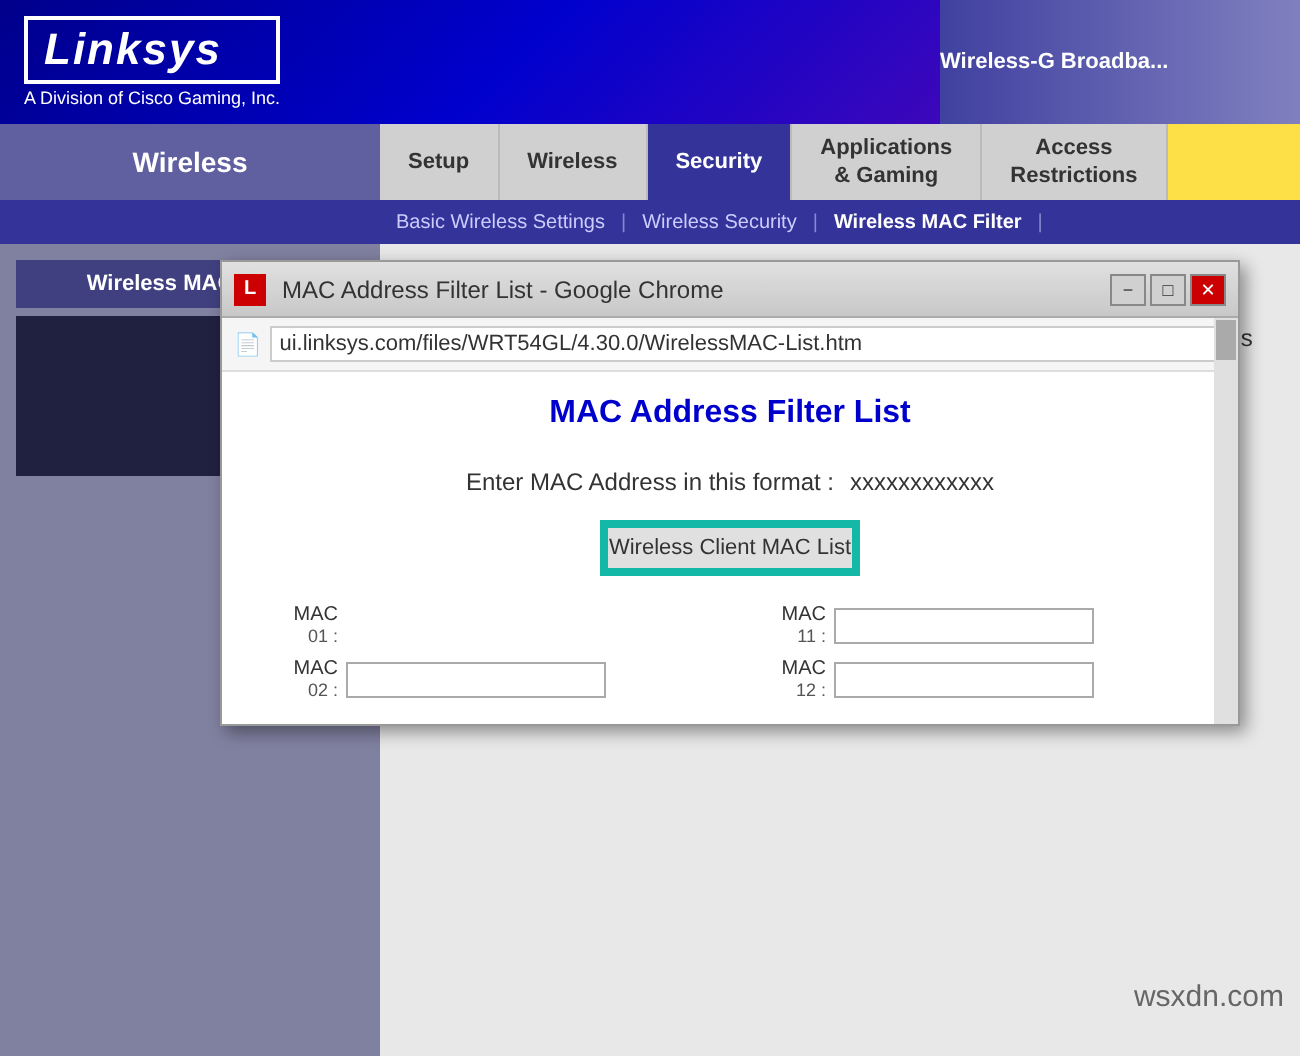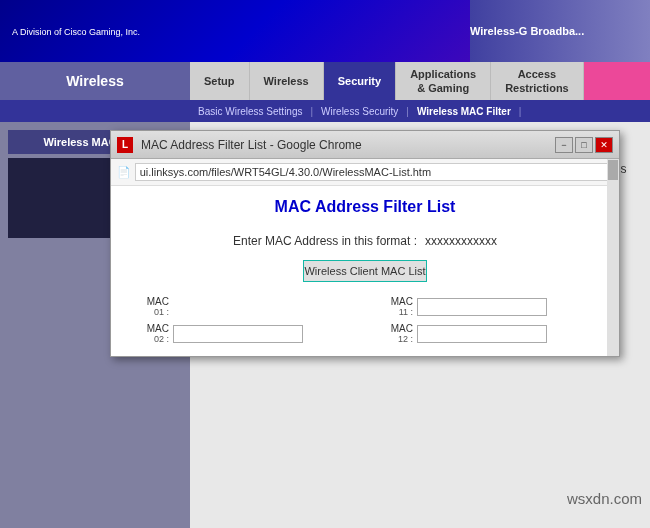--- a/index.html
+++ b/index.html
@@ -53,21 +53,21 @@
       padding-right: 8px;
     }
     .header-product {
       color: white;
       font-size: 11px;
       font-weight: bold;
     }
     .main-nav {
       display: flex;
       align-items: stretch;
-      background: #ec4899;
+      background: #fde047;
       height: 38px;
     }
     .wireless-label {
       background: #6060a0;
       color: white;
       display: flex;
       align-items: center;
       justify-content: center;
       width: 190px;
       font-weight: bold;
@@ -331,21 +331,21 @@
       font-size: 12px;
       color: #333;
       gap: 8px;
     }
 
     .client-list-btn {
       display: block;
       margin: 0 auto 14px auto;
       padding: 4px 0;
       background: #e0e0e0;
-      border: 1px solid #14b8a6;
+      border: 4px solid #14b8a6;
       font-size: 11px;
       cursor: pointer;
       color: #333;
     }
 
     .mac-fields {
       display: flex;
       gap: 20px;
     }
     .mac-column {
@@ -379,20 +379,21 @@
     }
     .mac-input.empty {
       border: 1px solid #aaa;
     }
   </style>
 </head>
 <body>
 
 <div class="header">
   <div class="header-logo">
+    <div class="linksys-logo">Linksys</div>
     <div class="linksys-sub">A Division of Cisco Gaming, Inc.</div>
   </div>
   <div class="header-right">
     <span class="header-product">Wireless-G Broadba...</span>
   </div>
 </div>
 
 <div class="main-nav">
   <div class="wireless-label">Wireless</div>
   <div class="nav-tabs">

